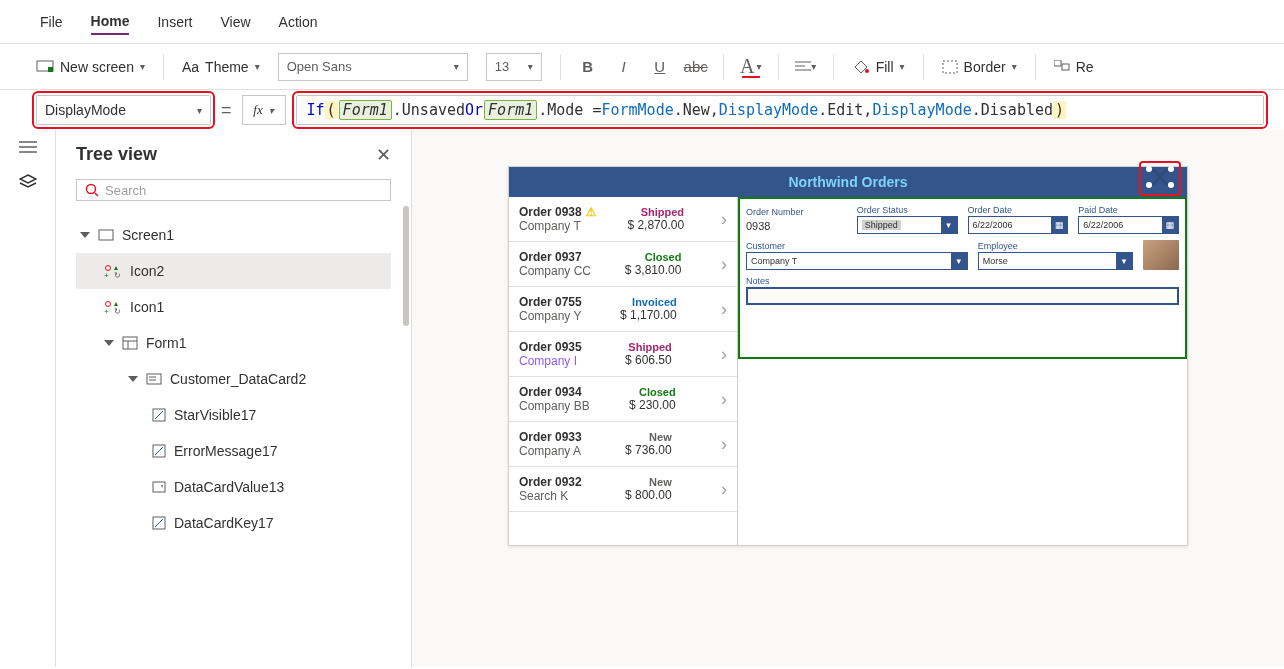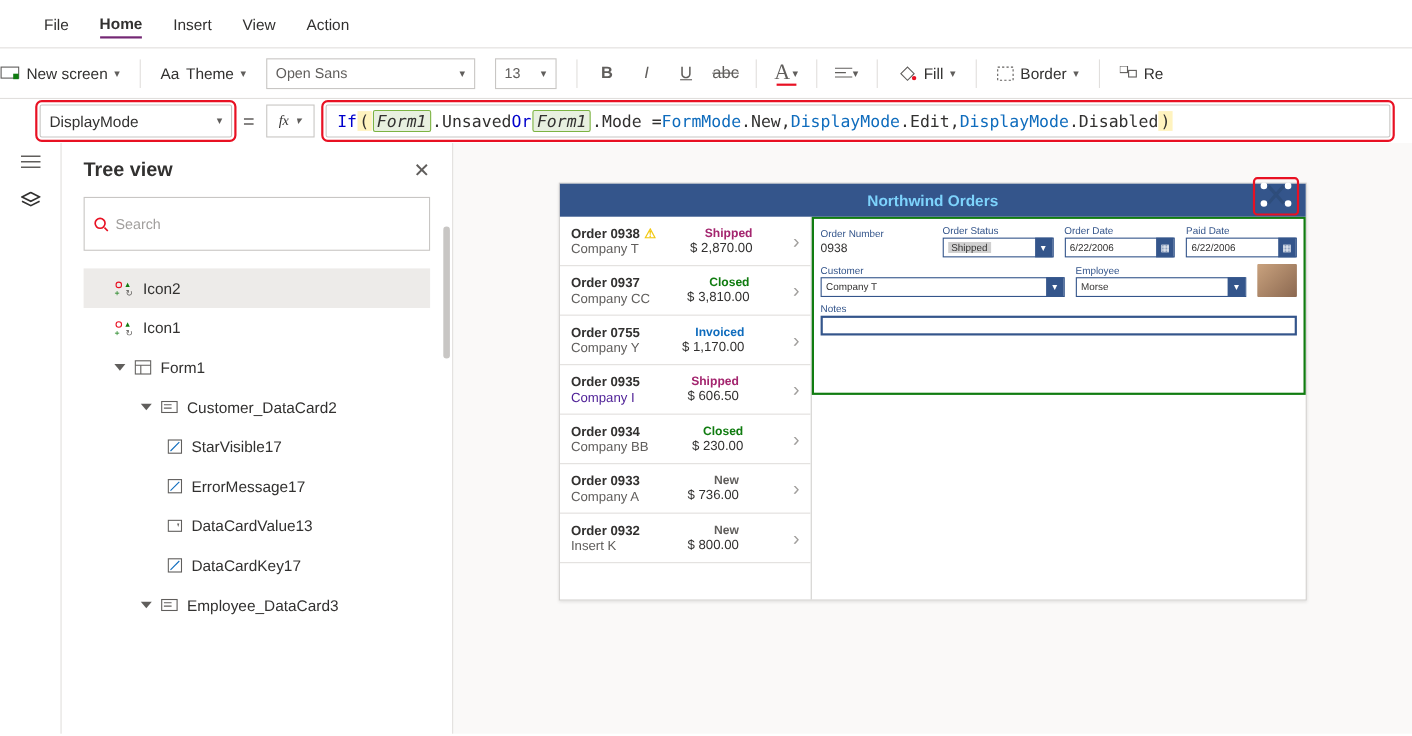--- a/index.html
+++ b/index.html
@@ -2,21 +2,21 @@
 <html><head>
 <meta charset="utf-8">
 <style>
   * { box-sizing: border-box; margin: 0; padding: 0; }
   body { font-family: "Segoe UI", Arial, sans-serif; font-size: 13px; color: #323130; background: #fff; width: 1284px; height: 669px; overflow: hidden; }
 
   .menubar { display: flex; align-items: center; height: 44px; padding-left: 40px; gap: 28px; border-bottom: 1px solid #e1dfdd; }
   .menubar .item { font-size: 14px; color: #323130; cursor: pointer; padding: 4px 0; }
   .menubar .item.active { font-weight: 600; border-bottom: 2px solid #742774; }
 
-  .toolbar { display: flex; align-items: center; height: 46px; gap: 18px; border-bottom: 1px solid #e1dfdd; }
+  .toolbar { display: flex; align-items: center; height: 46px; padding-left: 36px; gap: 18px; border-bottom: 1px solid #e1dfdd; }
   .tb-btn { display: flex; align-items: center; gap: 6px; font-size: 14px; color: #323130; cursor: pointer; }
   .tb-sep { width: 1px; height: 26px; background: #e1dfdd; }
   .tb-select, .tb-num { border: 1px solid #c8c6c4; height: 28px; padding: 0 8px; font-size: 13px; color: #605e5c; display: flex; align-items: center; justify-content: space-between; }
   .tb-select { width: 190px; } .tb-num { width: 56px; }
   .tb-ico { width: 18px; height: 18px; display: flex; align-items: center; justify-content: center; font-size: 15px; color: #605e5c; }
   .tb-ico.bold { font-weight: bold; } .tb-ico.ital { font-style: italic; } .tb-ico.under { text-decoration: underline; }
 
   .formula-row { display: flex; align-items: center; height: 40px; padding: 6px 0 6px 36px; gap: 10px; }
   .prop-dd { width: 175px; height: 30px; border: 1px solid #c8c6c4; display: flex; align-items: center; padding: 0 8px; justify-content: space-between; font-size: 14px; }
   .hl-red { outline: 2px solid #e81123; outline-offset: 2px; border-radius: 2px; }
@@ -26,21 +26,21 @@
   .formula-bar .kw { color: #0000cc; } .formula-bar .dk { color: #0f6cbd; } .formula-bar .nm { color: #323130; }
   .formula-bar .ref { font-style: italic; border: 1px solid #7cb342; background: #e8f0e0; padding: 0 3px; margin: 0 1px; border-radius: 2px; }
   .formula-bar .paren { background: #fff3bf; padding: 0 2px; }
 
   .main { display: flex; height: calc(669px - 44px - 46px - 42px); }
   .leftcol { width: 56px; border-right: 1px solid #e1dfdd; display: flex; flex-direction: column; align-items: center; padding-top: 10px; gap: 20px; }
 
   .tree { width: 356px; border-right: 1px solid #e1dfdd; padding: 14px 20px; position: relative; }
   .tree h3 { font-size: 18px; font-weight: 600; margin-bottom: 14px; }
   .tree .closex { position: absolute; right: 20px; top: 14px; font-size: 18px; color: #605e5c; cursor: pointer; }
-  .search-box { display: flex; align-items: center; border: 1px solid #c8c6c4; height: 49px; padding: 0 8px; gap: 6px; color: #a19f9d; margin-bottom: 16px; }
+  .search-box { display: flex; align-items: center; border: 1px solid #c8c6c4; height: 22px; padding: 0 8px; gap: 6px; color: #a19f9d; margin-bottom: 16px; }
   .tree-list { font-size: 14px; }
   .tree-item { display: flex; align-items: center; height: 36px; gap: 8px; cursor: pointer; }
   .tree-item.sel { background: #edebe9; }
   .ti-l0 { padding-left: 4px; } .ti-l1 { padding-left: 28px; } .ti-l2 { padding-left: 52px; } .ti-l3 { padding-left: 76px; }
   .caret { width: 0; height: 0; border-left: 5px solid transparent; border-right: 5px solid transparent; border-top: 6px solid #605e5c; display: inline-block; }
   .scroll-thumb { position: absolute; right: 2px; top: 76px; width: 6px; height: 120px; background: #c8c6c4; border-radius: 3px; }
 
   .canvas { flex: 1; background: #faf9f8; display: flex; justify-content: center; padding-top: 36px; }
   .app { width: 680px; background: #fff; border: 1px solid #d2d0ce; height: 380px; display: flex; flex-direction: column; box-shadow: 0 1px 3px rgba(0,0,0,.1); }
   .app-header { background: #34558b; color: #7dd3fc; height: 30px; display: flex; align-items: center; justify-content: center; font-weight: 600; font-size: 14px; position: relative; }
@@ -196,20 +196,27 @@
     <span class="closex">✕</span>
     <div class="search-box">
       <svg width="14" height="14">
           <circle cx="6" cy="6" r="4.5" fill="none" stroke="#e81123" stroke-width="1.5"></circle>
           <line x1="10" y1="10" x2="13" y2="13" stroke="#e81123" stroke-width="1.5"></line>
         </svg>
       <span>Search</span>
     </div>
 
     <div class="tree-list">
+      <div class="tree-item ti-l0">
+          <span class="caret"></span>
+          <svg width="16" height="12">
+            <rect x="1" y="1" width="14" height="10" fill="none" stroke="#605e5c"></rect>
+          </svg>
+          <span>Screen1</span>
+        </div>
       <div class="tree-item ti-l1 sel">
           <svg width="18" height="14">
             <circle cx="4" cy="4" r="2.5" fill="none" stroke="#e81123"></circle>
             <path d="M12 2 L14 6 L10 6 Z" fill="#107c10"></path>
             <text x="0" y="14" font-size="8" fill="#107c10">+</text>
             <text x="10" y="14" font-size="8" fill="#605e5c">↻</text>
           </svg>
           <span>Icon2</span>
         </div>
       <div class="tree-item ti-l1">
@@ -259,29 +266,20 @@
             <path d="M9 4 L11 4 L10 7 Z" fill="#605e5c"></path>
           </svg>
           <span>DataCardValue13</span>
         </div>
       <div class="tree-item ti-l3">
           <svg width="14" height="14">
             <rect x="1" y="1" width="12" height="12" fill="none" stroke="#605e5c"></rect>
             <path d="M3 11 L11 3" stroke="#0f6cbd"></path>
           </svg>
           <span>DataCardKey17</span>
-        </div>
-      <div class="tree-item ti-l2">
-          <span class="caret"></span>
-          <svg width="16" height="12">
-            <rect x="1" y="1" width="14" height="10" fill="none" stroke="#605e5c"></rect>
-            <line x1="3" y1="4" x2="10" y2="4" stroke="#605e5c"></line>
-            <line x1="3" y1="7" x2="10" y2="7" stroke="#605e5c"></line>
-          </svg>
-          <span>Employee_DataCard3</span>
         </div>
     </div>
     <div class="scroll-thumb"></div>
   </div>
 
   <div class="canvas">
     <div class="app">
       <div class="app-header">
         <span>Northwind Orders</span>
         <div class="header-icon-box">
@@ -335,21 +333,21 @@
                 <div class="status st-invoiced">Invoiced</div>
                 <div>$ 1,170.00</div>
               </div>
               <div class="chev">›</div>
             </div>
             <div class="order-row">
               <div class="left">
                 <div class="title">
                   <span>Order 0935</span>
                 </div>
-                <div style="color:#4c1d95">Company I</div>
+                <div style="color:#8b5cf6">Company I</div>
               </div>
               <div class="right">
                 <div class="status st-shipped">Shipped</div>
                 <div>$ 606.50</div>
               </div>
               <div class="chev">›</div>
             </div>
             <div class="order-row">
               <div class="left">
                 <div class="title">
@@ -374,21 +372,21 @@
                 <div class="status st-new">New</div>
                 <div>$ 736.00</div>
               </div>
               <div class="chev">›</div>
             </div>
             <div class="order-row">
               <div class="left">
                 <div class="title">
                   <span>Order 0932</span>
                 </div>
-                <div style="color:#605e5c">Insert K</div>
+                <div style="color:#605e5c">Search K</div>
               </div>
               <div class="right">
                 <div class="status st-new">New</div>
                 <div>$ 800.00</div>
               </div>
               <div class="chev">›</div>
             </div>
           </div>
         <div class="form-panel">
           <div class="form-row">

